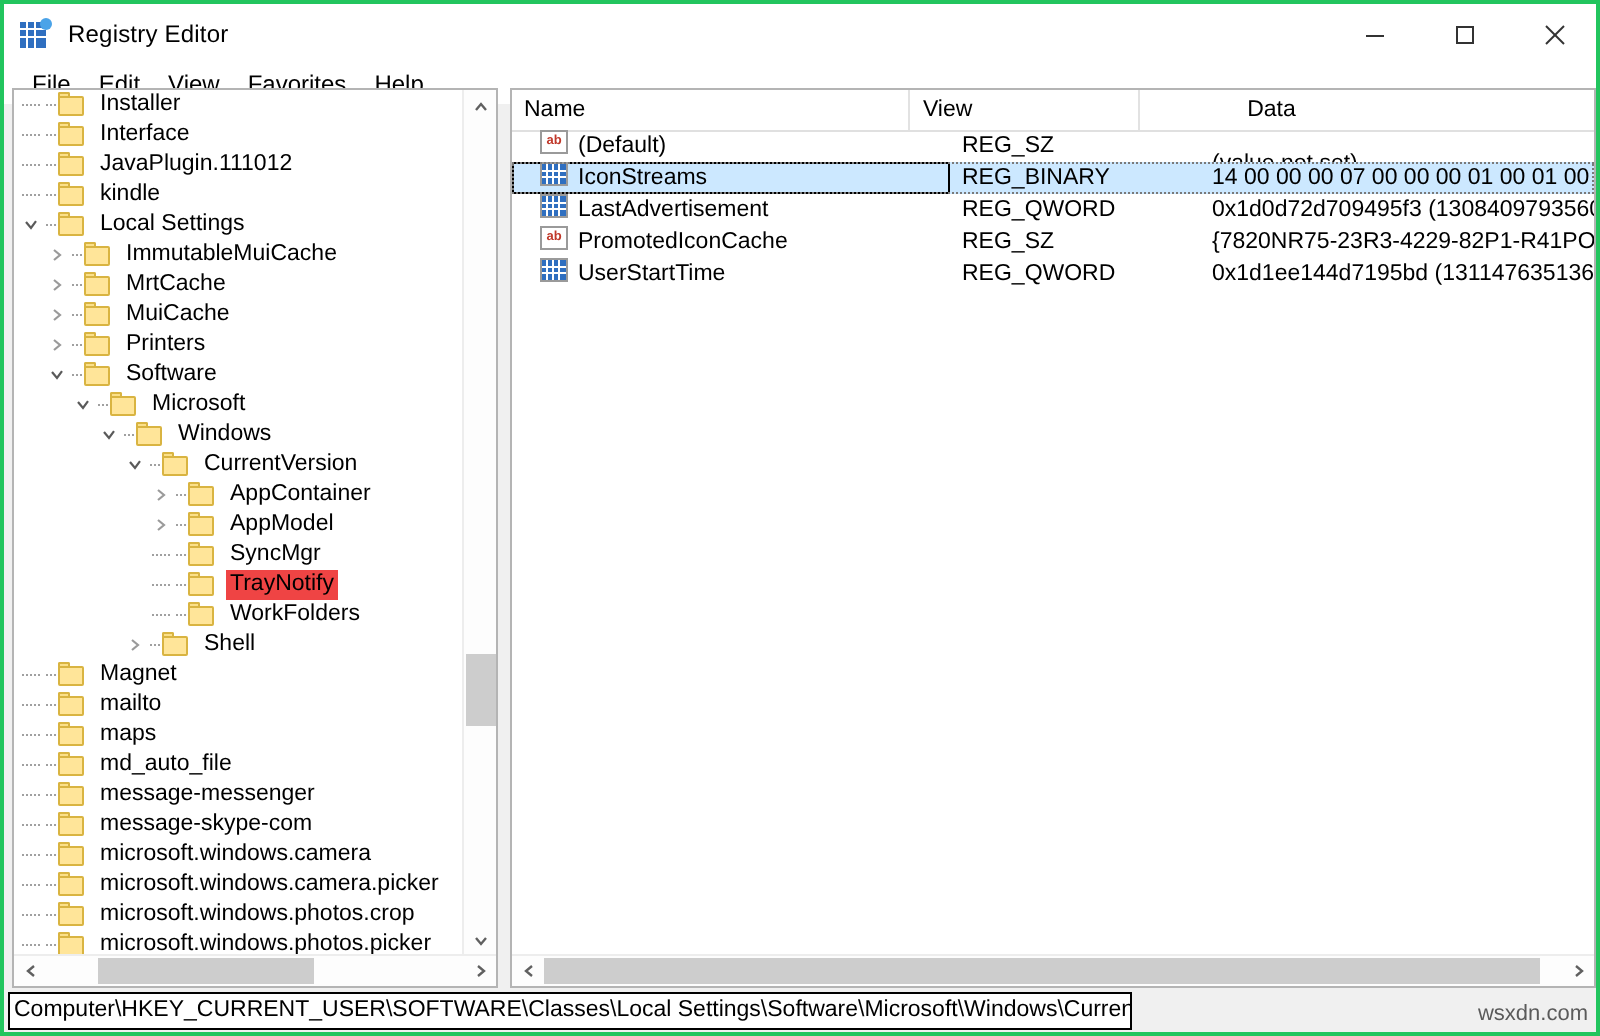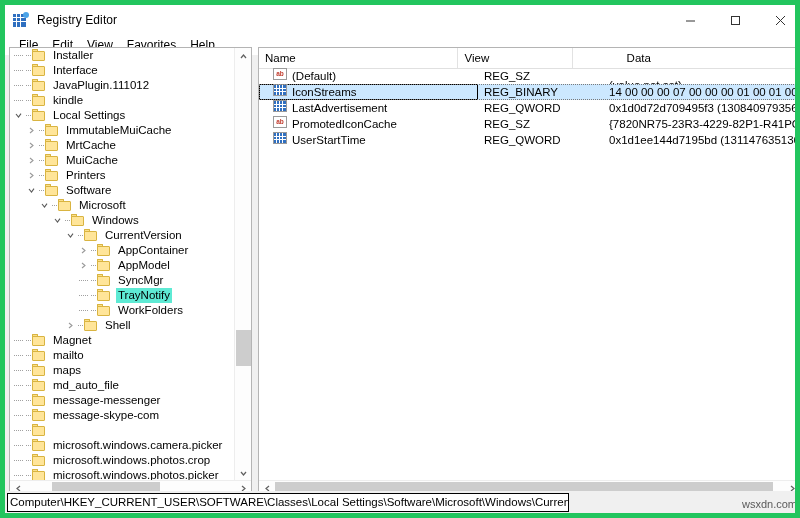--- a/index.html
+++ b/index.html
@@ -6,21 +6,21 @@
     margin: 0; padding: 0;
     width: 800px; height: 518px;
     overflow: hidden;
     background: #ffffff;
     font-family: "Liberation Sans", sans-serif;
   }
   #app {
     position: relative;
     width: 800px; height: 518px;
     box-sizing: border-box;
-    border: 5px solid #22c55e;
+    border: 2px solid #22c55e;
     background: #f0f0f0;
     overflow: hidden;
   }
 
   
   .titlebar {
     position: absolute; left: 0; top: 0;
     width: 798px; height: 30px;
     background: #ffffff;
     display: flex; align-items: center;
@@ -88,21 +88,21 @@
   }
   .tree-row {
     height: 15px;
     display: flex; align-items: center;
     white-space: nowrap;
     font-size: 11.5px;
     color: #000;
     position: relative;
   }
   .tree-row.selected .node-label {
-    background: #5eead4;
+    background: #ef4444;
     outline: none;
   }
   .node-label { padding: 0 2px; line-height: 15px; }
   .expander {
     width: 13px; height: 15px; flex: none;
     display: flex; align-items: center; justify-content: center;
     color: #808080;
   }
   .expander svg { display:block; }
   .dotspace { width: 13px; height: 15px; flex: none;
@@ -712,20 +712,21 @@
           <div class="dotspace">
             <div class="dotline"></div>
           </div>
           <div class="dotspace" style="width: 7px;">
             <div class="dotline" style="width:5px"></div>
           </div>
           <div class="folder">
             <div class="tab"></div>
             <div class="body"></div>
           </div>
+          <div class="node-label">microsoft.windows.camera</div>
         </div>
         <div class="tree-row">
           <div style="width: 2px; height: 15px; flex: 0 0 auto;"></div>
           <div class="dotspace">
             <div class="dotline"></div>
           </div>
           <div class="dotspace" style="width: 7px;">
             <div class="dotline" style="width:5px"></div>
           </div>
           <div class="folder">

